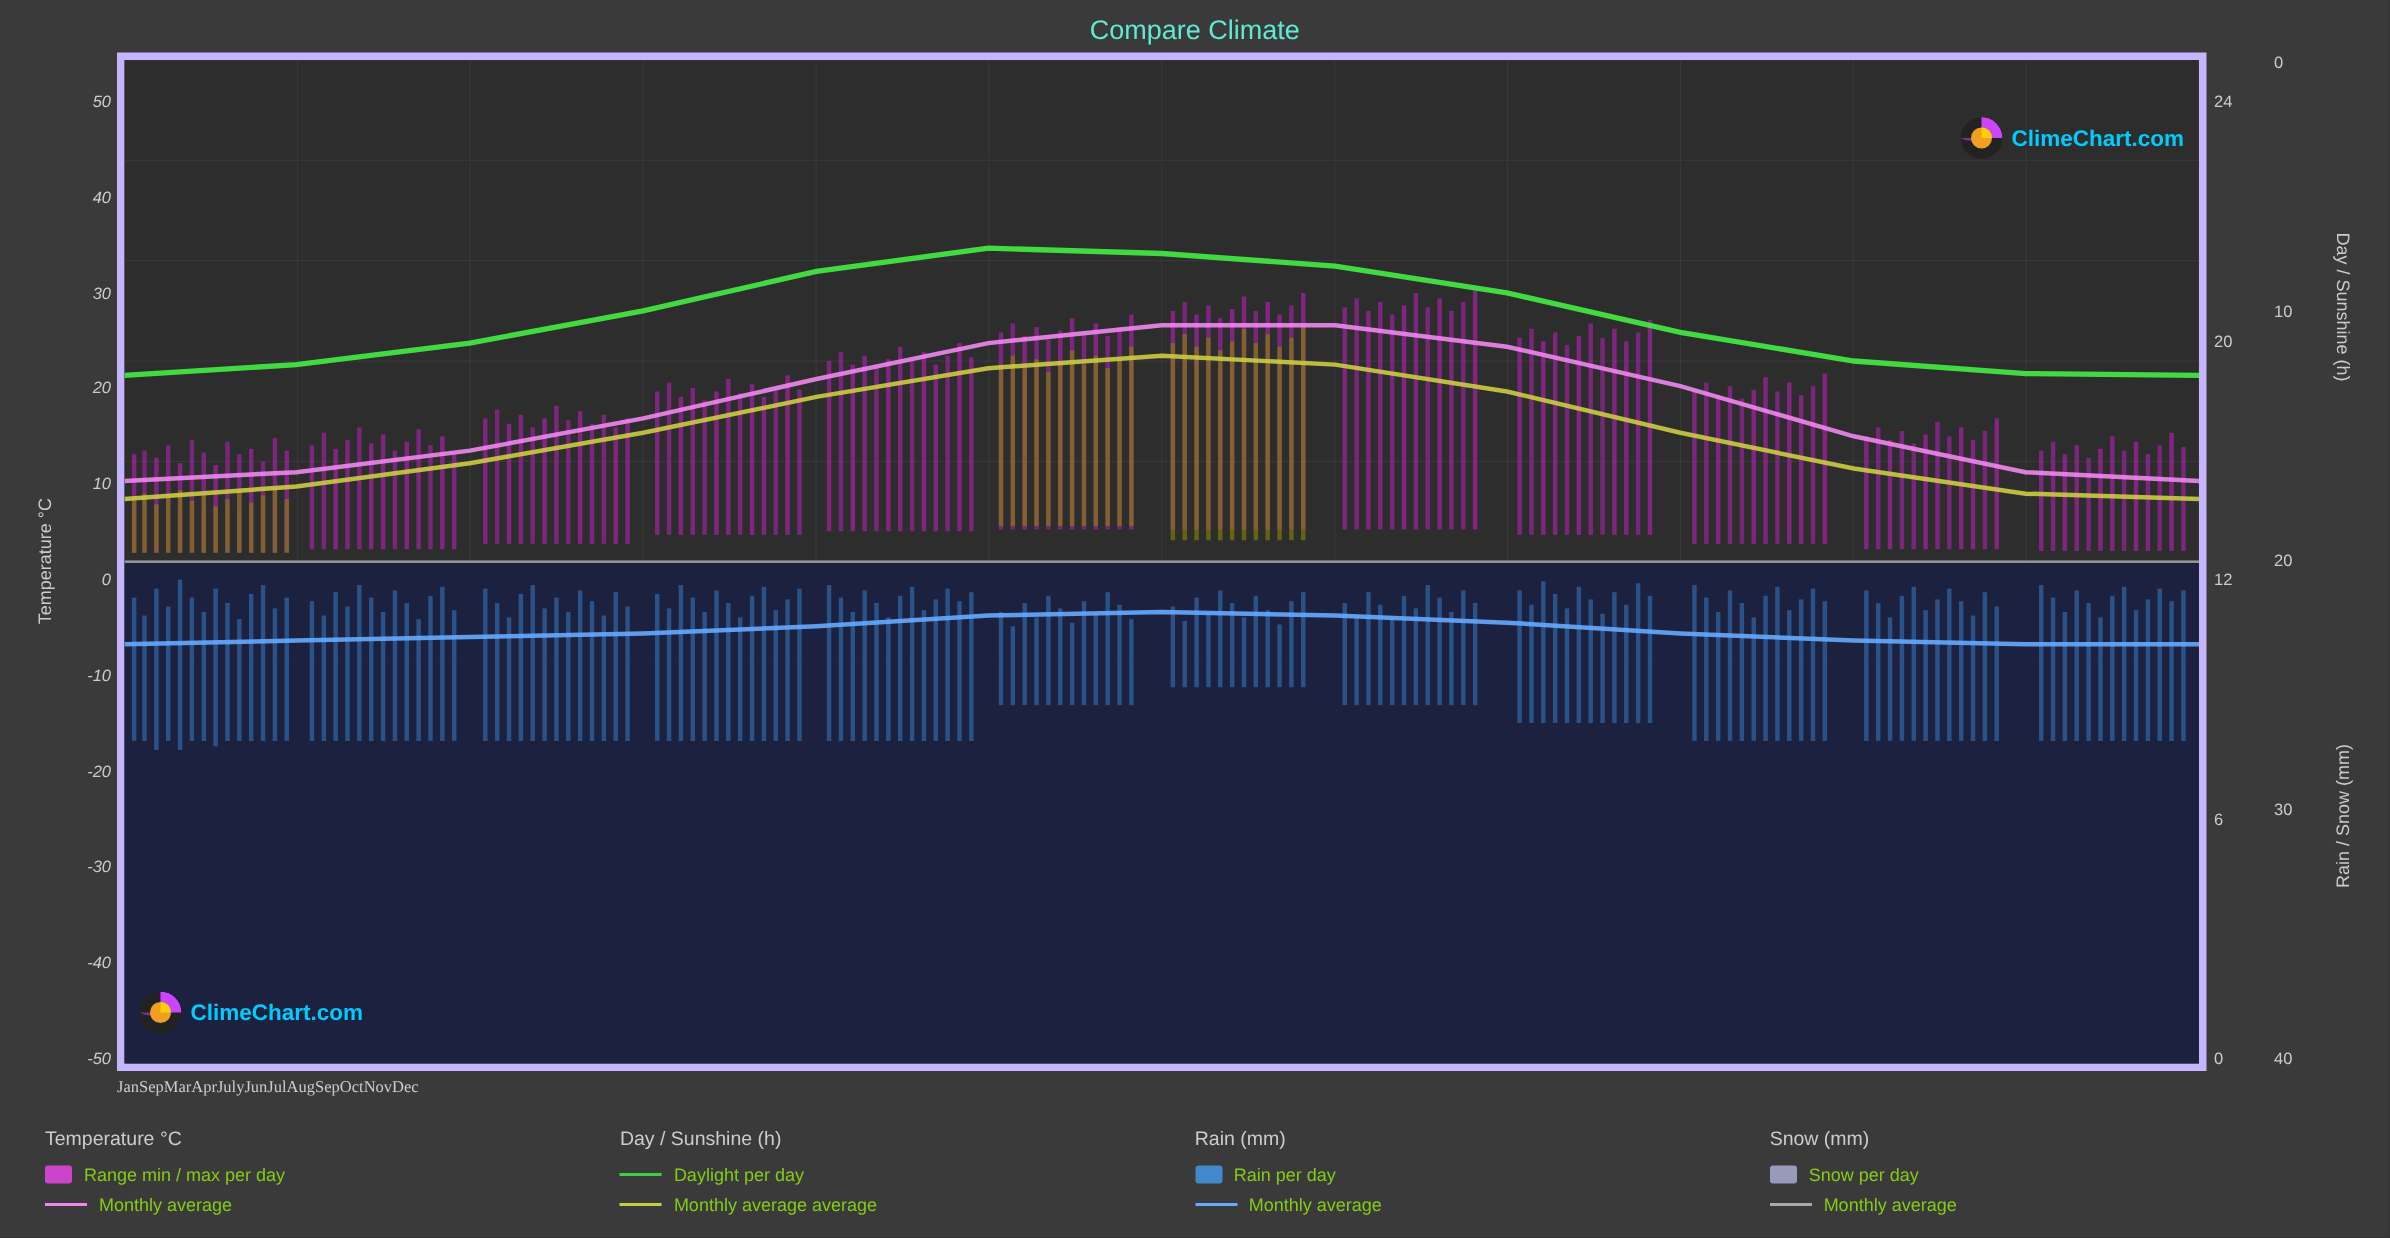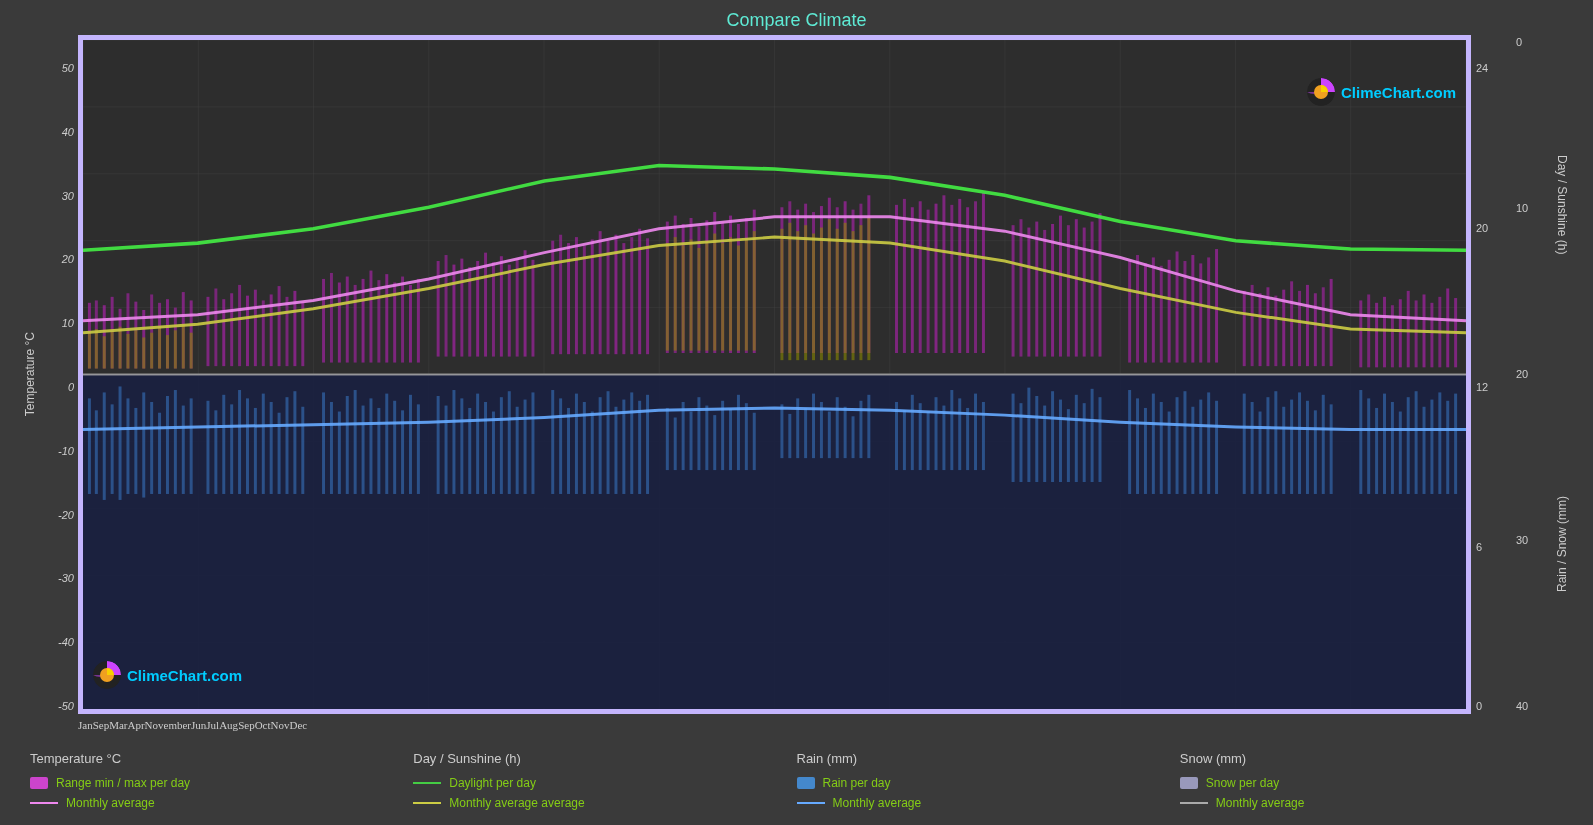--- a/index.html
+++ b/index.html
@@ -683,21 +683,21 @@
         <span class="axis-label-vertical" style="transform:rotate(180deg);">Rain / Snow (mm)</span>
       </div>
     </div>
   </div>
 
   <div style="display:flex; margin-left:58px; margin-right:102px; justify-content:flex-start; padding-top:5px;font-family:Liberation Serif, serif;">
     <span class="x-tick">Jan</span>
     <span class="x-tick">Sep</span>
     <span class="x-tick">Mar</span>
     <span class="x-tick">Apr</span>
-    <span class="x-tick">November</span>
+    <span class="x-tick">July</span>
     <span class="x-tick">Jun</span>
     <span class="x-tick">Jul</span>
     <span class="x-tick">Aug</span>
     <span class="x-tick">Sep</span>
     <span class="x-tick">Oct</span>
     <span class="x-tick">Nov</span>
     <span class="x-tick">Dec</span>
   </div>
 
   <div class="legend-area">

